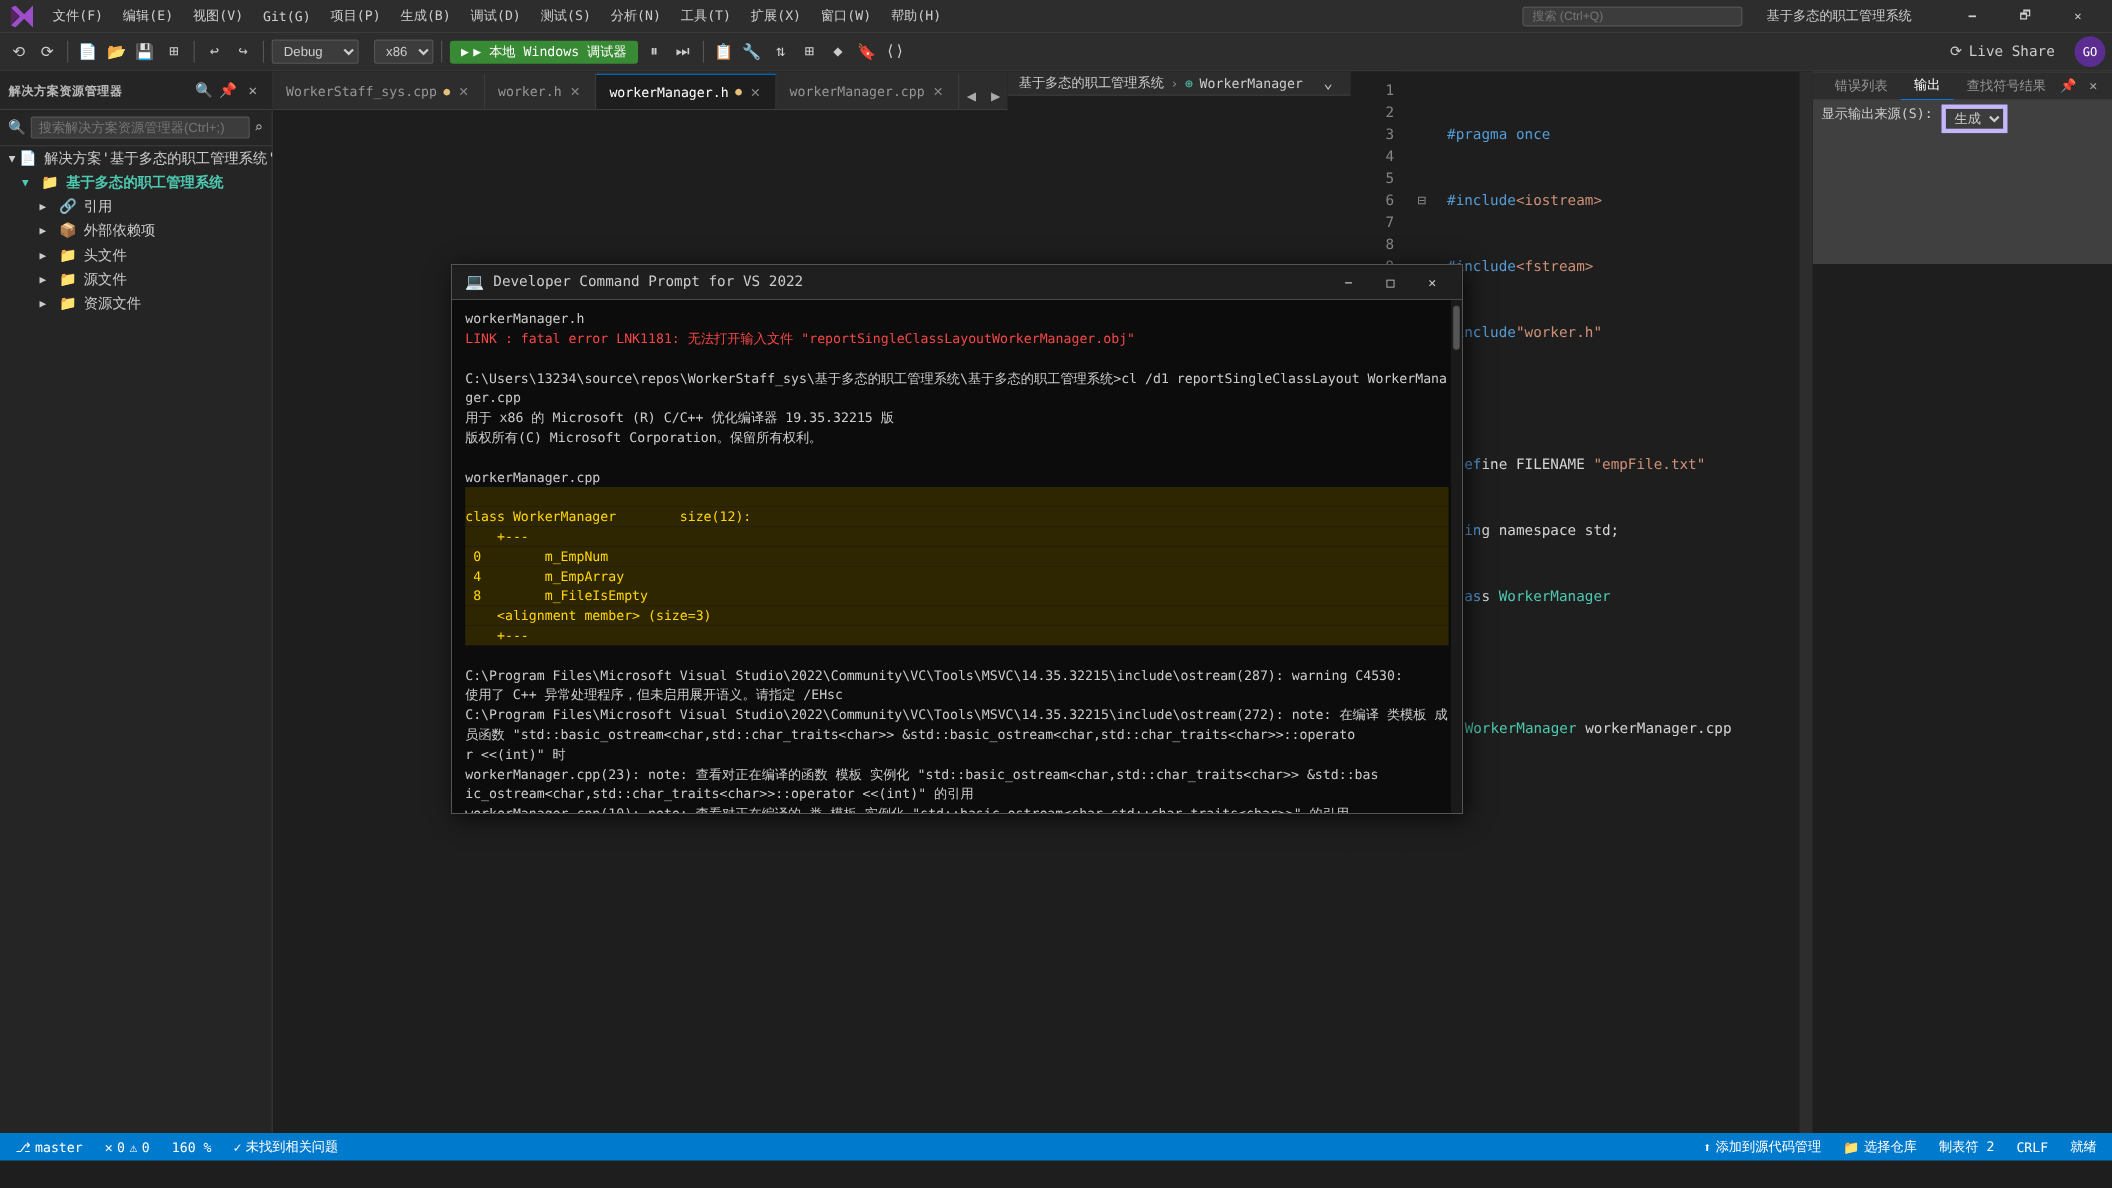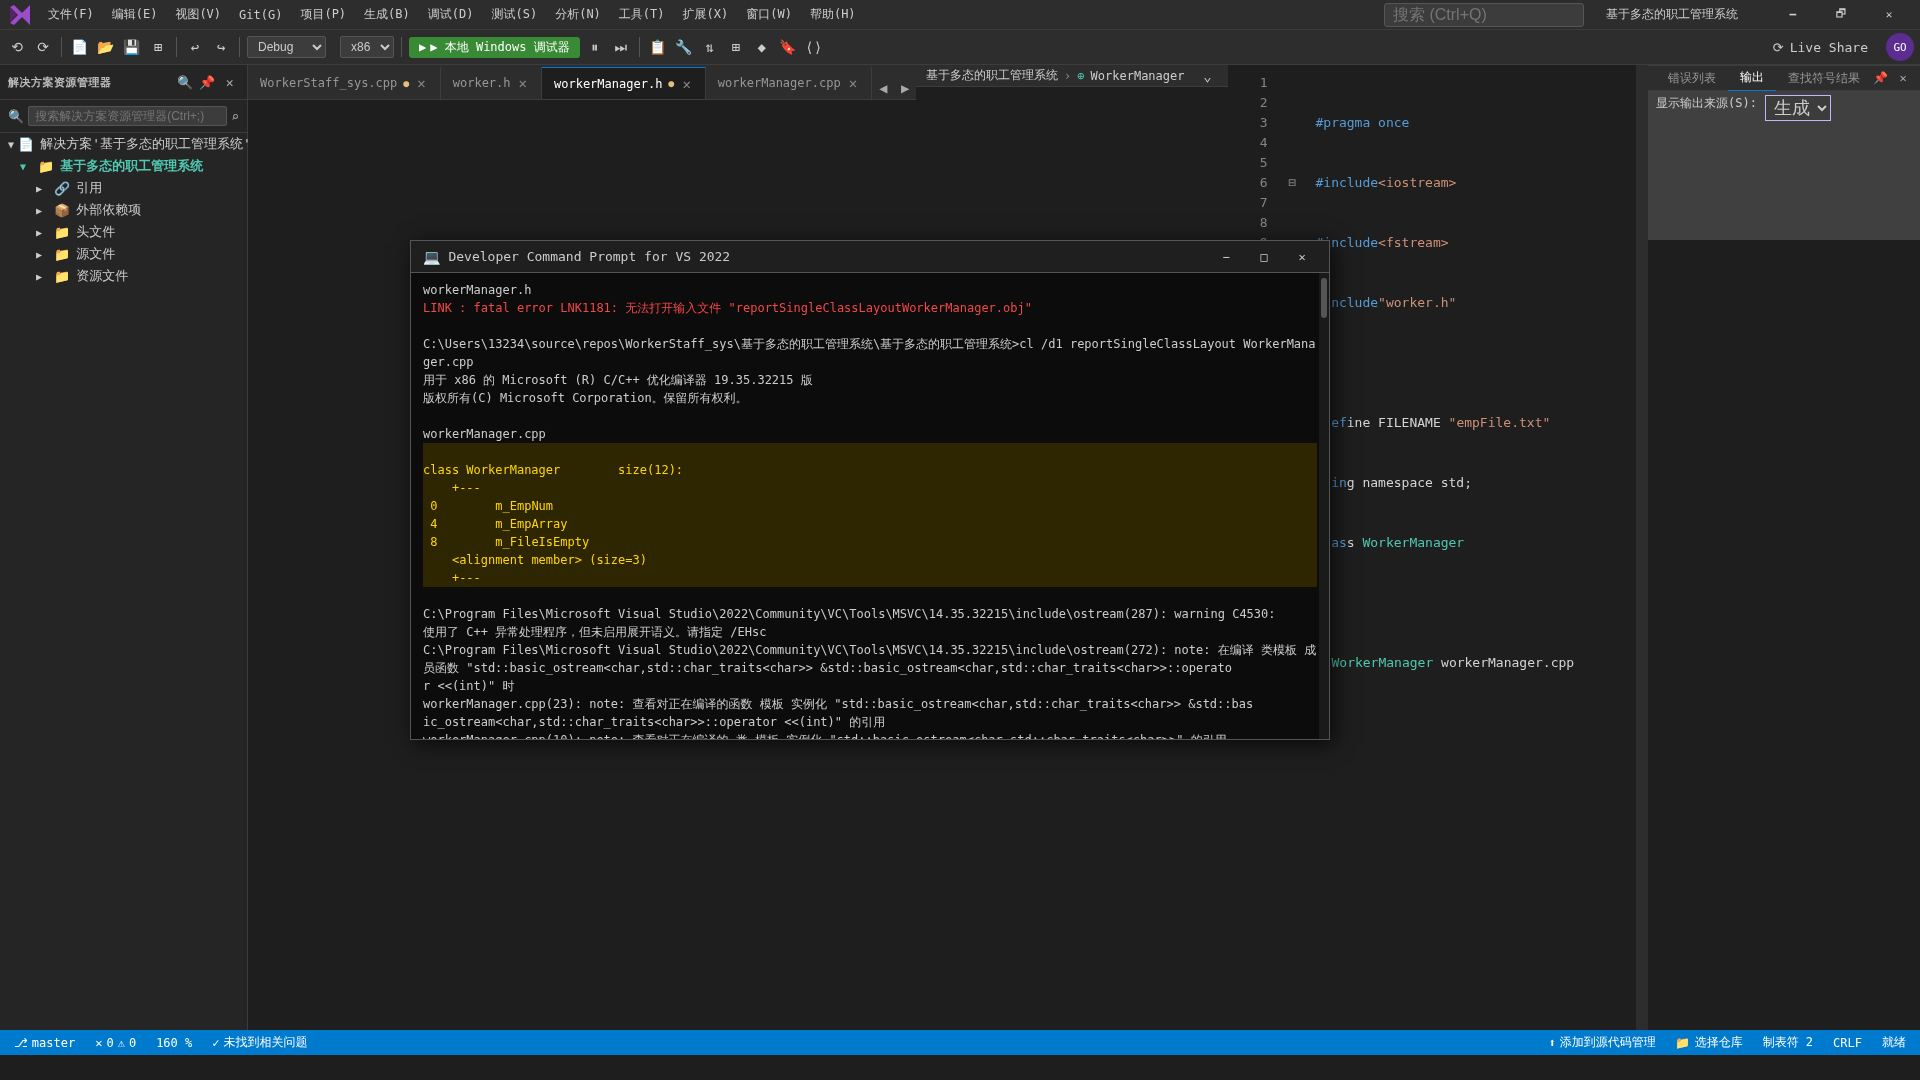--- a/index.html
+++ b/index.html
@@ -39,21 +39,21 @@
       cursor: pointer;
       border-radius: 3px;
     }
     .menu-spacer { flex: 1; }
     .menu-search {
       background: #3c3c3c;
       border: 1px solid #555;
       color: #ccc;
       padding: 2px 8px;
       border-radius: 3px;
-      font-size: 16px;
+      font-size: 11px;
       width: 200px;
       margin-left: 36px;
     }
     .menu-title {
       color: #ccc;
       font-size: 12px;
       margin: 0 20px;
     }
     .menu-window-controls {
       display: flex;
@@ -347,24 +347,24 @@
     }
     #output-source {
       display: flex;
       gap: 8px;
       margin-bottom: 4px;
       font-size: 12px;
       color: #ccc;
     }
     .output-source-select {
       background: #3c3c3c;
-      border: 1px solid #c4b5fd;
+      border: 4px solid #c4b5fd;
       color: #ccc;
       padding: 1px 4px;
-      font-size: 18px;
+      font-size: 12px;
     }
 
     
     #status-bar {
       height: 25px;
       background: #007acc;
       display: flex;
       align-items: center;
       padding: 0 10px;
       gap: 12px;

